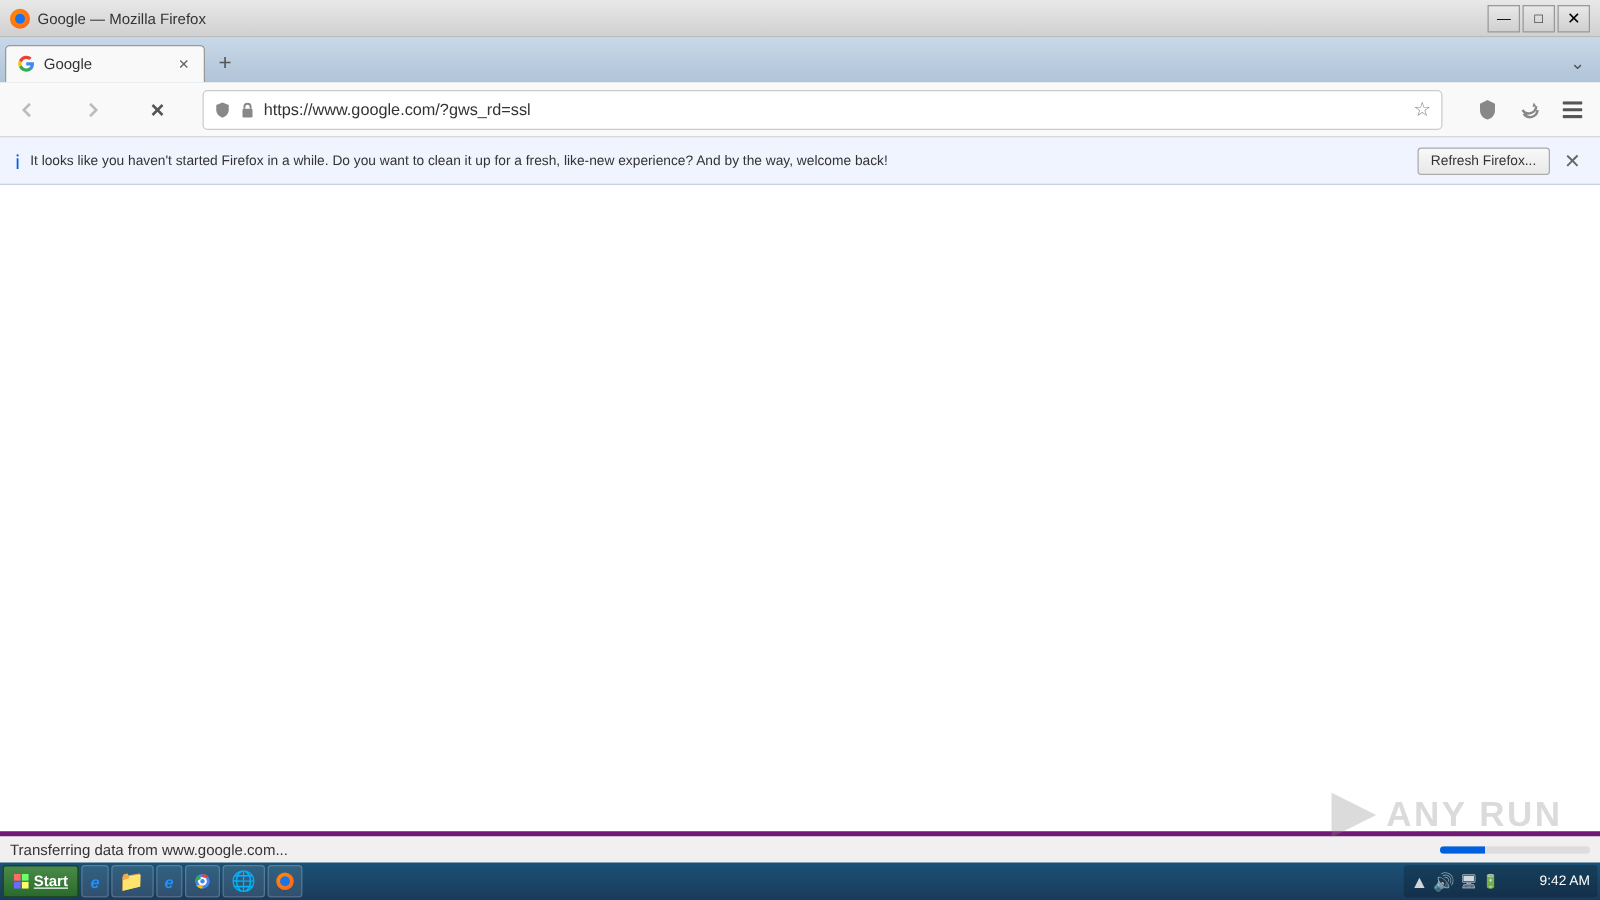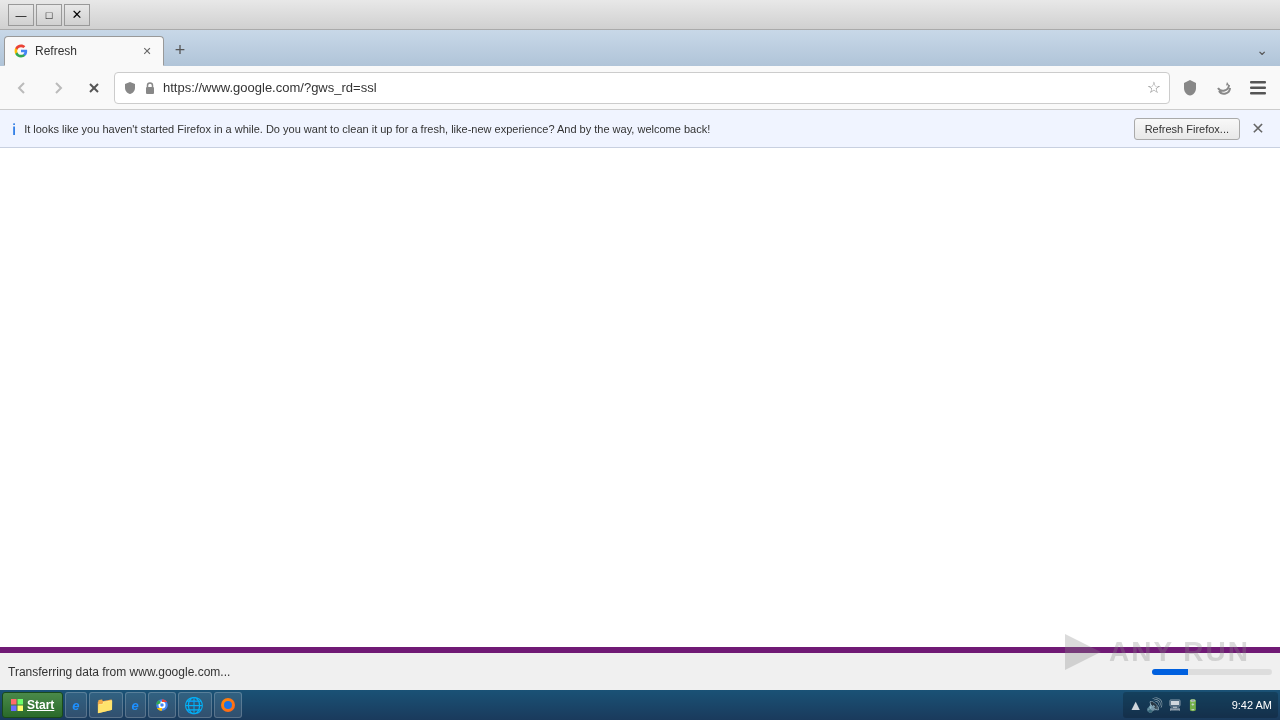--- a/index.html
+++ b/index.html
@@ -123,21 +123,21 @@
     }
 
     
     .nav-bar {
       height: 44px;
       background: #f9f9f9;
       border-bottom: 1px solid #ccc;
       display: flex;
       align-items: center;
       padding: 0 6px;
-      gap: 4px;
+      gap: 20px;
     }
     .nav-btn {
       width: 32px;
       height: 32px;
       border: none;
       background: transparent;
       border-radius: 50%;
       display: flex;
       align-items: center;
       justify-content: center;
@@ -245,23 +245,23 @@
 
     
     .content-area {
       background: white;
       flex: 1;
       height: calc(720px - 30px - 36px - 44px - 38px - 30px);
     }
 
     
     .status-bar {
-      height: 43px;
+      height: 25px;
       background: #f0f0f0;
-      border-top: 6px solid #701a75;
+      border-top: 4px solid #701a75;
       display: flex;
       align-items: center;
       padding: 0 8px;
       gap: 8px;
     }
     .status-text {
       font-size: 12px;
       color: #333;
       flex: 1;
     }
@@ -393,38 +393,42 @@
       flex-direction: column;
       height: 720px;
     }
   </style>
 </head>
 <body>
 
 <div class="main-layout">
 
   <div class="title-bar">
+    <div class="title-bar-left">
+      <div class="firefox-favicon"></div>
+      <span style="font-size:12px;color:#333;">Google — Mozilla Firefox</span>
+    </div>
     <div class="window-controls">
       <button class="win-btn">—</button>
       <button class="win-btn">□</button>
       <button class="win-btn" style="font-size:13px;">✕</button>
     </div>
   </div>
 
   <div class="tab-bar">
     <div class="tab active">
       <div class="tab-favicon google-favicon">
         <svg width="14" height="14" viewBox="0 0 24 24">
           <path d="M22.56 12.25c0-.78-.07-1.53-.2-2.25H12v4.26h5.92c-.26 1.37-1.04 2.53-2.21 3.31v2.77h3.57c2.08-1.92 3.28-4.74 3.28-8.09z" fill="#4285F4"></path>
           <path d="M12 23c2.97 0 5.46-.98 7.28-2.66l-3.57-2.77c-.98.66-2.23 1.06-3.71 1.06-2.86 0-5.29-1.93-6.16-4.53H2.18v2.84C3.99 20.53 7.7 23 12 23z" fill="#34A853"></path>
           <path d="M5.84 14.09c-.22-.66-.35-1.36-.35-2.09s.13-1.43.35-2.09V7.07H2.18C1.43 8.55 1 10.22 1 12s.43 3.45 1.18 4.93l2.85-2.22.81-.62z" fill="#FBBC05"></path>
           <path d="M12 5.38c1.62 0 3.06.56 4.21 1.64l3.15-3.15C17.45 2.09 14.97 1 12 1 7.7 1 3.99 3.47 2.18 7.07l3.66 2.84c.87-2.6 3.3-4.53 6.16-4.53z" fill="#EA4335"></path>
         </svg>
       </div>
-      <span class="tab-title">Refresh</span>
+      <span class="tab-title">Google</span>
       <span class="tab-close">✕</span>
     </div>
     <div class="new-tab-btn">+</div>
     <div class="tab-overflow" style="margin-left:auto;">⌄</div>
   </div>
 
   <div class="nav-bar">
     <button class="nav-btn disabled">
       <svg width="16" height="16" viewBox="0 0 16 16" fill="#bbb">
         <path d="M10 3L5 8l5 5" stroke="#bbb" stroke-width="2" fill="none"></path>

